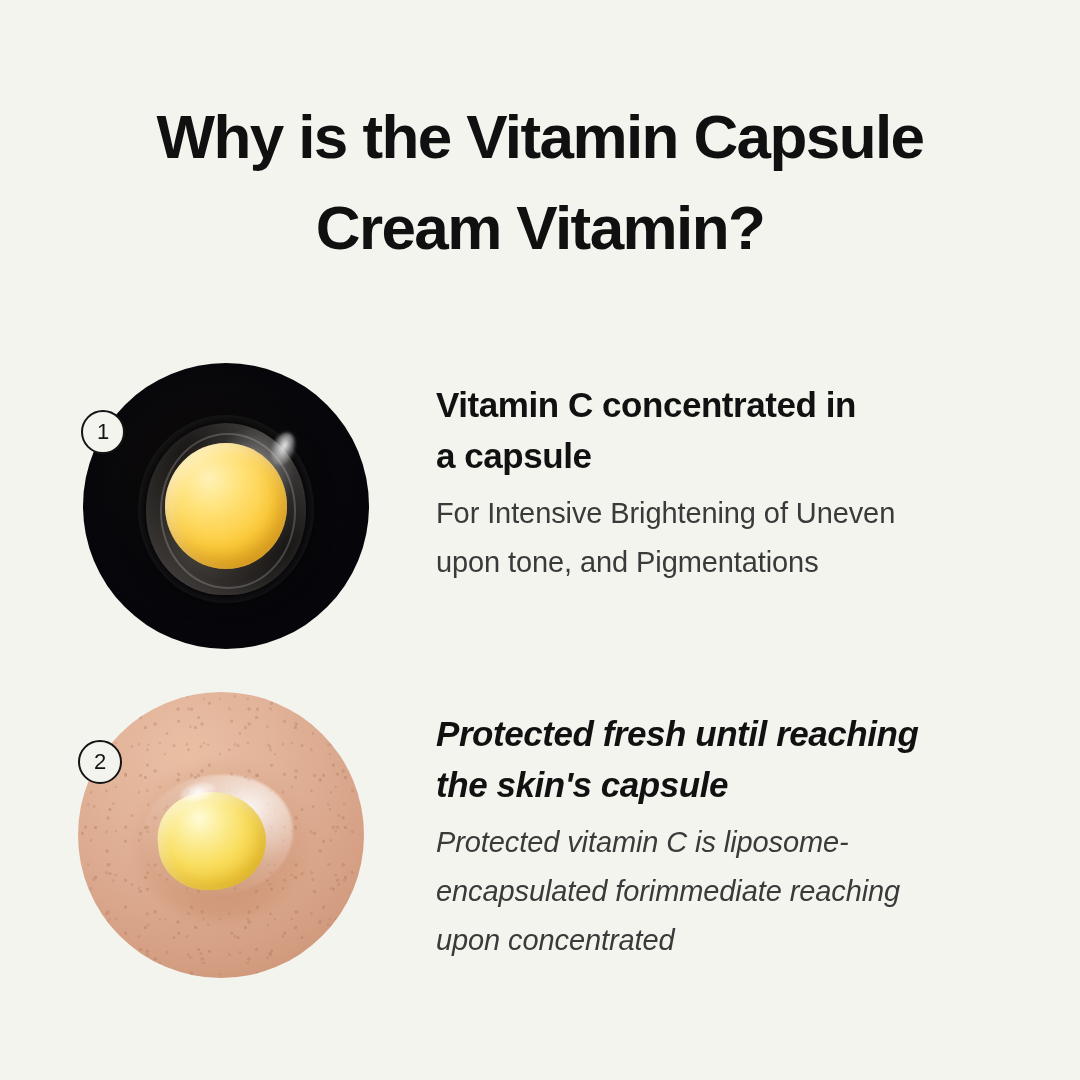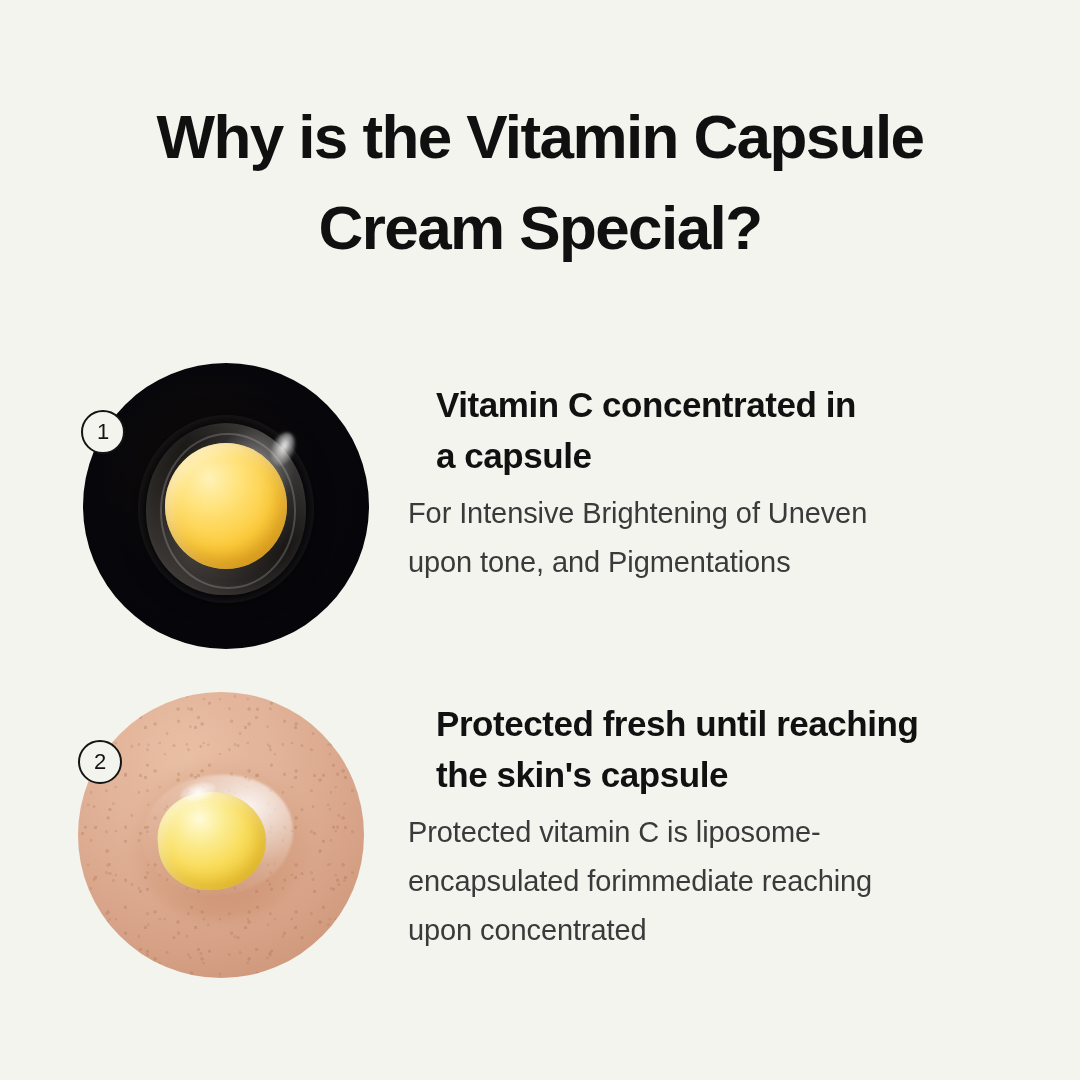--- a/index.html
+++ b/index.html
@@ -214,47 +214,48 @@
   #feature-1 .badge { left:81px;  top:47px; }
   #feature-2 .badge { left:78px;  top:48px; }
 
   
   .text-col {
     position:absolute;
     left:408px;
     width:630px;
   }
   #feature-1 .text-col { top:16px; }
-  #feature-2 .text-col { top:6px; }
+  #feature-2 .text-col { top:16px;font-style:italic; }
 
   .feature-heading {
     font-size:35px;
     font-weight:700;
     line-height:1.46;
     letter-spacing:-0.45px;
     color:#111111;
     margin-bottom:8px;
     margin-left:28px;
   }
   .feature-body {
     font-size:29px;
     font-weight:400;
     line-height:1.68;
     letter-spacing:-0.1px;
     color:#3A3A3A;
+    margin-left:28px;
   }
 </style>
 </head>
 <body>
 
 <div class="page">
 
   <div class="title-block">
     <span class="title-line">Why is the Vitamin Capsule</span>
-    <span class="title-line">Cream Special?</span>
+    <span class="title-line">Cream Vitamin?</span>
   </div>
 
   <div class="feature" id="feature-1">
 
     <div class="photo-wrap">
       <div class="photo photo-capsule-black">
         <div class="rim"></div>
         <div class="shell"></div>
         <div class="core"></div>
         <div class="spec"></div>

